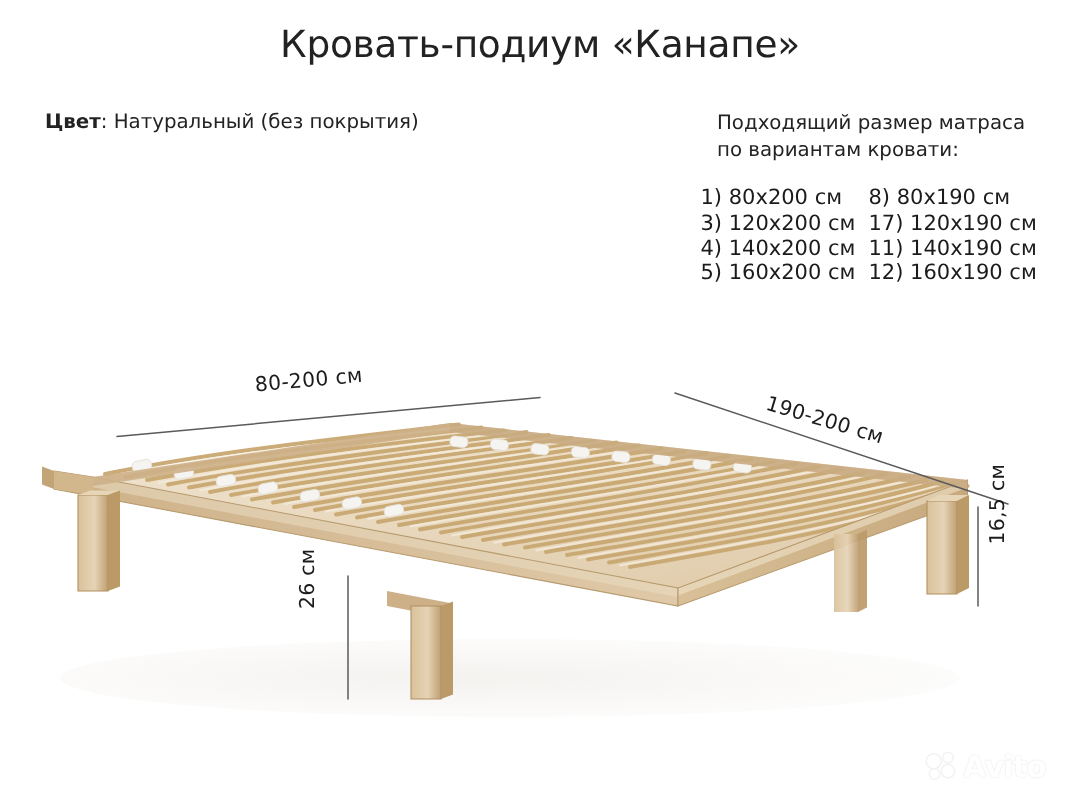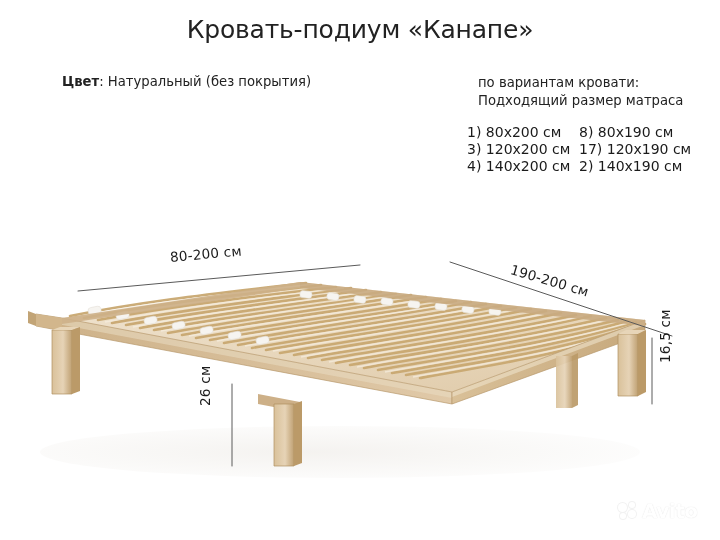--- a/index.html
+++ b/index.html
@@ -33,21 +33,20 @@
   .title b { font-weight: 400; }
 
   .color-line {
     position: absolute;
     top: 73px;
     left: 30px;
     font-size: 13.2px;
     line-height: 18px;
     color: #222222;
     white-space: nowrap;
-    margin-left: 32px;
   }
   .color-line .lbl { font-weight: 700; }
 
   .sizes-head {
     position: absolute;
     top: 74px;
     left: 478px;
     font-size: 13.2px;
     line-height: 17.5px;
     color: #222222;
@@ -146,37 +145,41 @@
 
 <div class="title">
   <span>Кровать-подиум </span><b>«Канапе»</b>
 </div>
 
 <div class="color-line">
   <span class="lbl">Цвет</span><span>: Натуральный (без покрытия)</span>
 </div>
 
 <div class="sizes-head">
+  <div>Подходящий размер матраса</div>
   <div>по вариантам кровати:</div>
-  <div>Подходящий размер матраса</div>
 </div>
 
 <table class="sizes-table">
   <tbody>
     <tr>
       <td class="col-a">1) 80x200 см</td>
       <td class="col-b">8) 80x190 см</td>
     </tr>
     <tr>
       <td class="col-a">3) 120x200 см</td>
       <td class="col-b">17) 120x190 см</td>
     </tr>
     <tr>
       <td class="col-a">4) 140x200 см</td>
-      <td class="col-b">2) 140x190 см</td>
+      <td class="col-b">11) 140x190 см</td>
+    </tr>
+    <tr>
+      <td class="col-a">5) 160x200 см</td>
+      <td class="col-b">12) 160x190 см</td>
     </tr>
   </tbody>
 </table>
 
 <div class="stage">
   <svg width="720" height="540" viewBox="0 0 720 540" xmlns="http://www.w3.org/2000/svg">
     <defs>
       <linearGradient id="gRailFrontTop" x1="0" y1="0" x2="1" y2="0">
         <stop offset="0" stop-color="#dcc4a0"></stop>
         <stop offset="0.45" stop-color="#e6d2b4"></stop>

